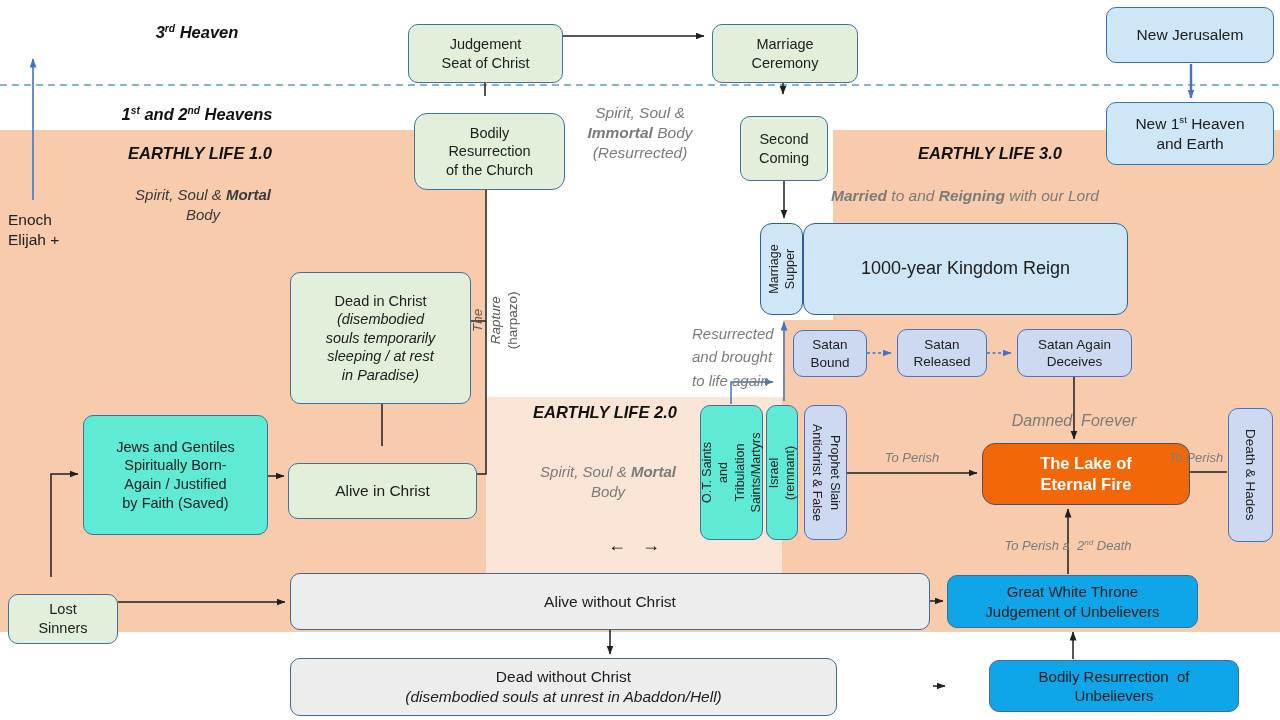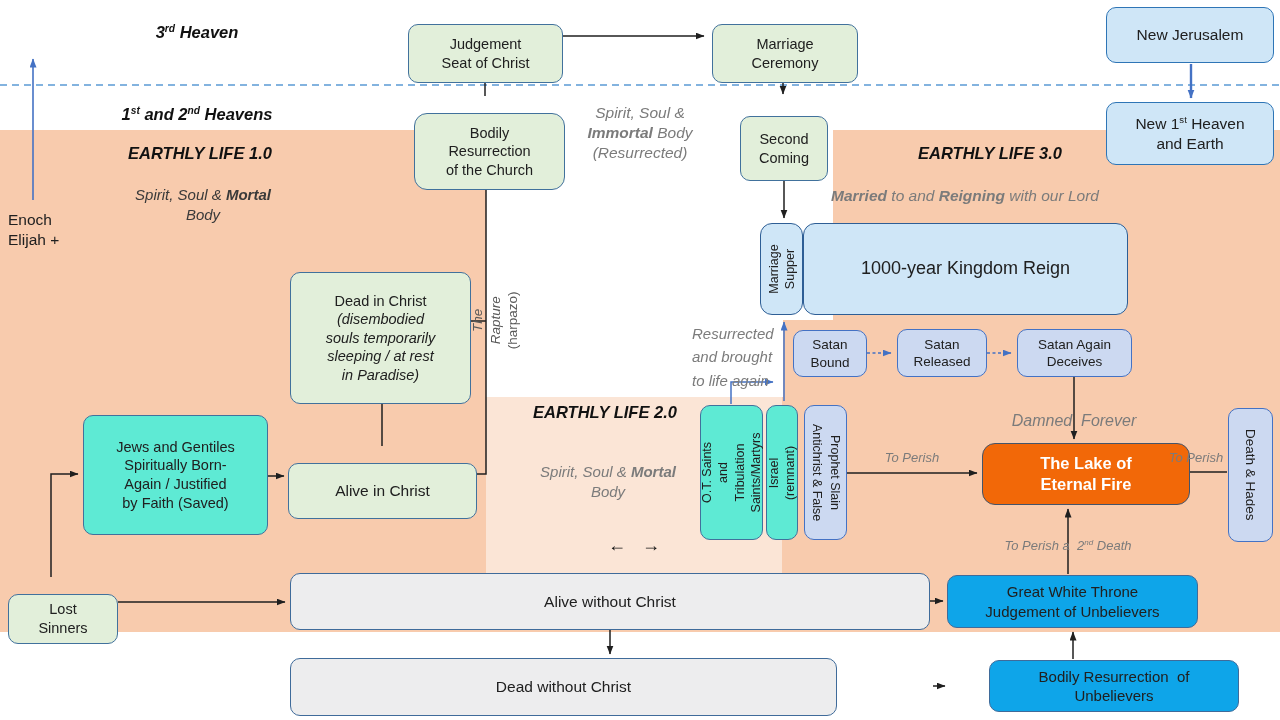--- a/index.html
+++ b/index.html
@@ -166,20 +166,20 @@
   </div>
 
   <div class="bx lake" style="left:982px;top:443px;width:208px;height:62px;">The Lake of
 Eternal Fire</div>
   <div class="bx lav" style="left:1228px;top:408px;width:45px;height:134px;">
     <span class="vlr" style="font-size:13.5px;">Death &amp; Hades</span>
   </div>
 
   <div class="bx grayb" style="left:290px;top:573px;width:640px;height:57px;font-size:15.5px;">Alive without Christ</div>
   <div class="bx grayb" style="left:290px;top:658px;width:547px;height:58px;font-size:15.5px;">
-    <div><span>Dead without Christ</span><br></div>
+    <div><span>Dead without Christ</span><br><span class="it">(disembodied souls at unrest in Abaddon/Hell)</span></div>
   </div>
   <div class="bx cream" style="left:947px;top:575px;width:251px;height:53px;font-size:15px;">Great White Throne
 Judgement of Unbelievers</div>
   <div class="bx cream" style="left:949px;top:660px;width:250px;height:52px;font-size:15px;margin-left:40px;">Bodily Resurrection  of
 Unbelievers</div>
 
 </div>
 
 </body></html>

